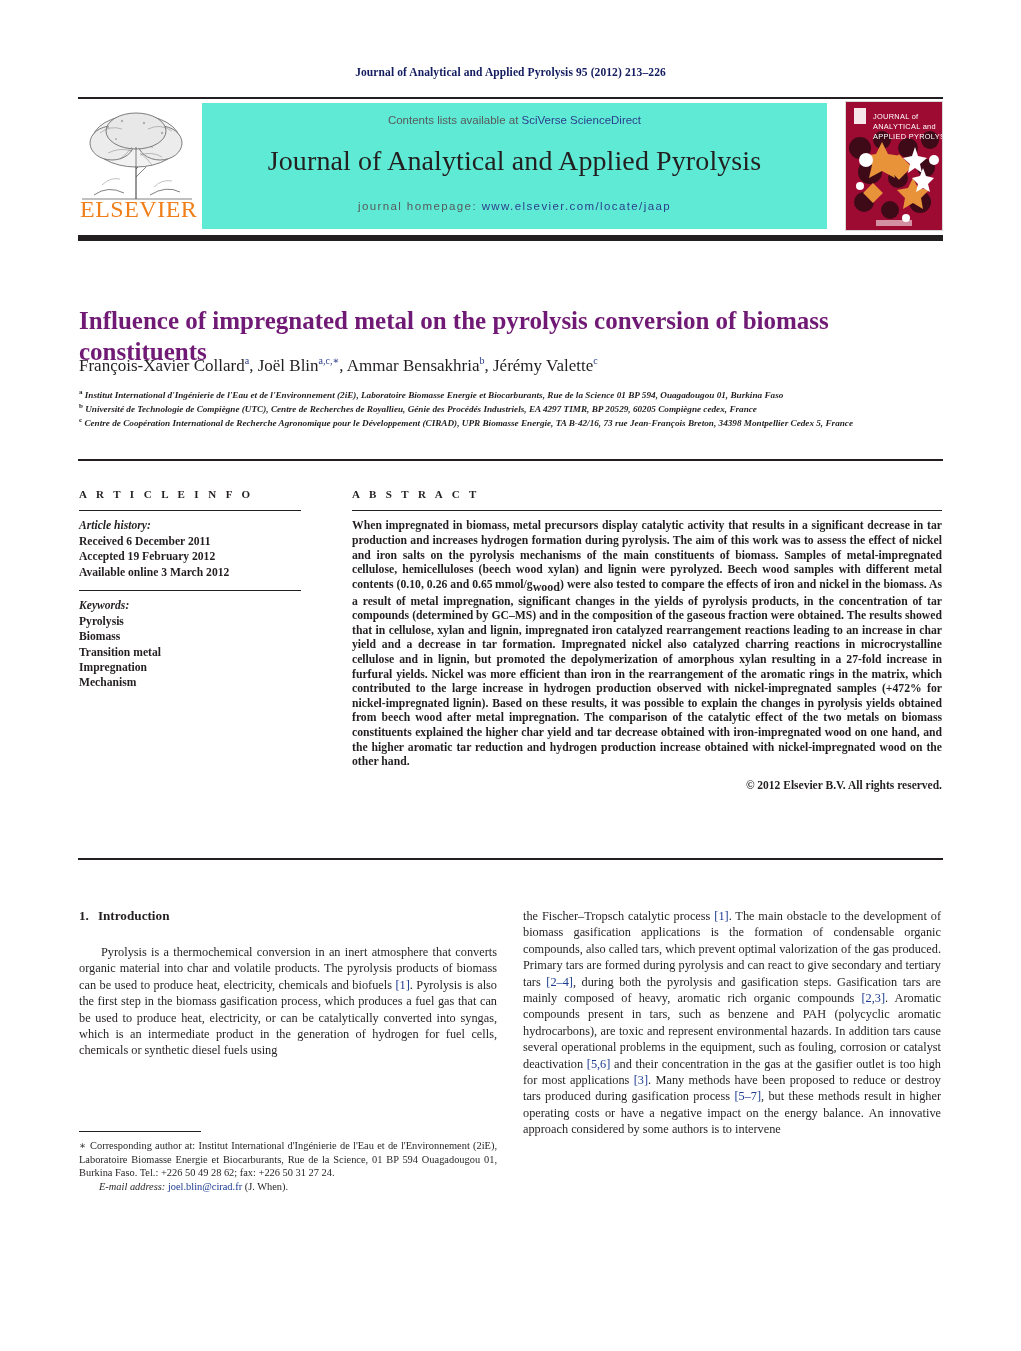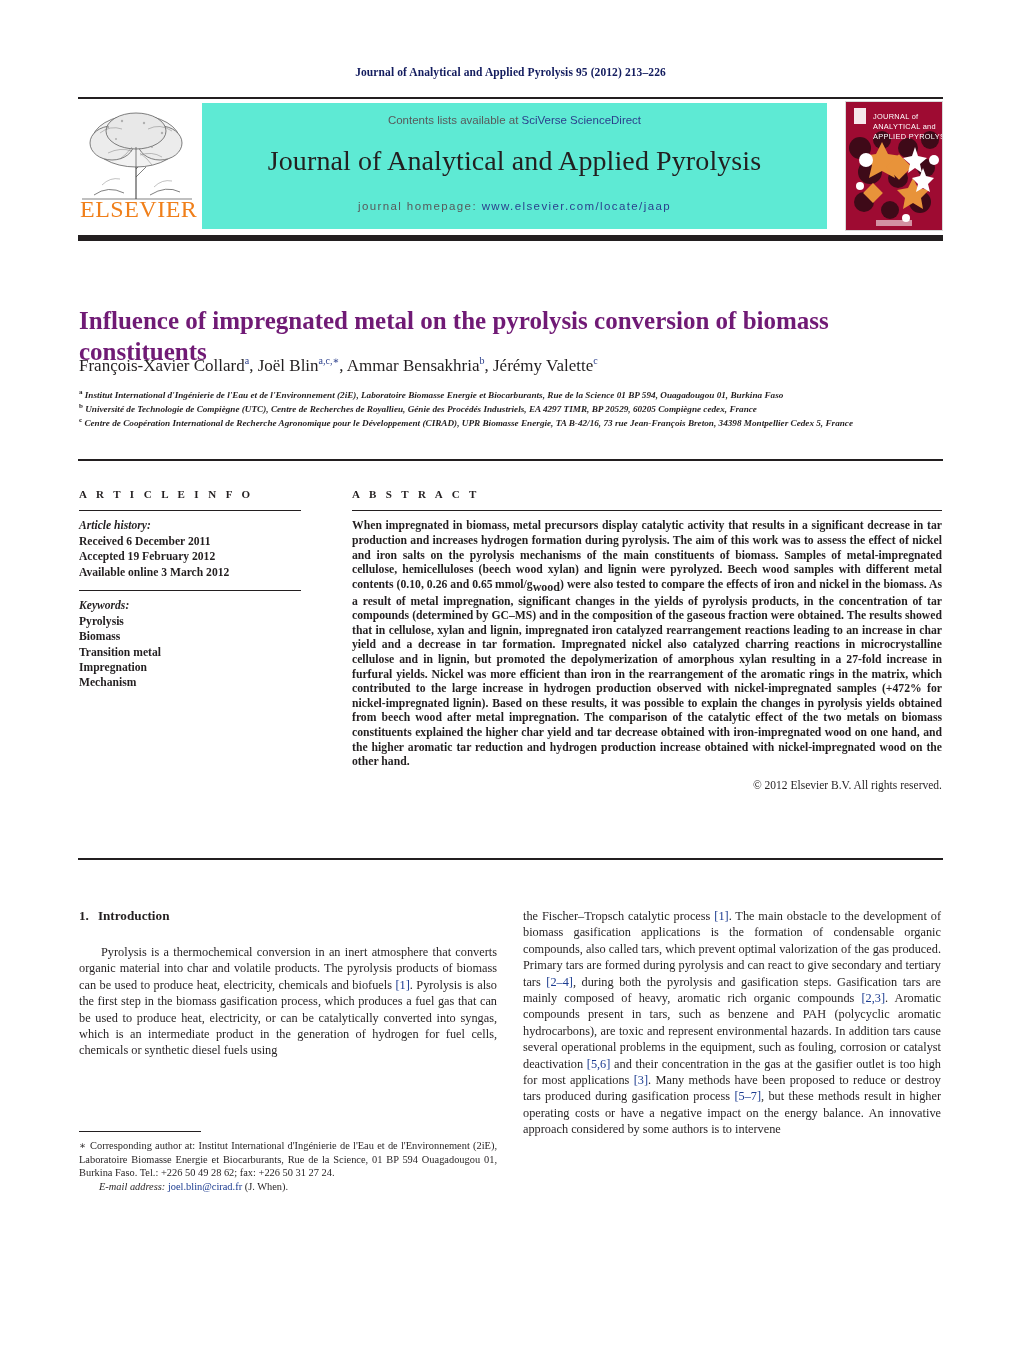--- a/index.html
+++ b/index.html
@@ -212,21 +212,21 @@
     text-align: justify;
     font-weight: bold;
     color: #231f20;
     hyphens: none;
   }
   .abs-body sub { font-size: 12px; }
   .copyright {
     margin-top: 9px;
     text-align: right;
     font-size: 11.5px;
-    font-weight: normal;
+    font-weight: bold;
     color: #231f20;
   }
   .rule-bottom {
     position: absolute;
     left: 78px; top: 858px;
     width: 865px;
     height: 1.6px;
     background: #231f20;
   }
 

